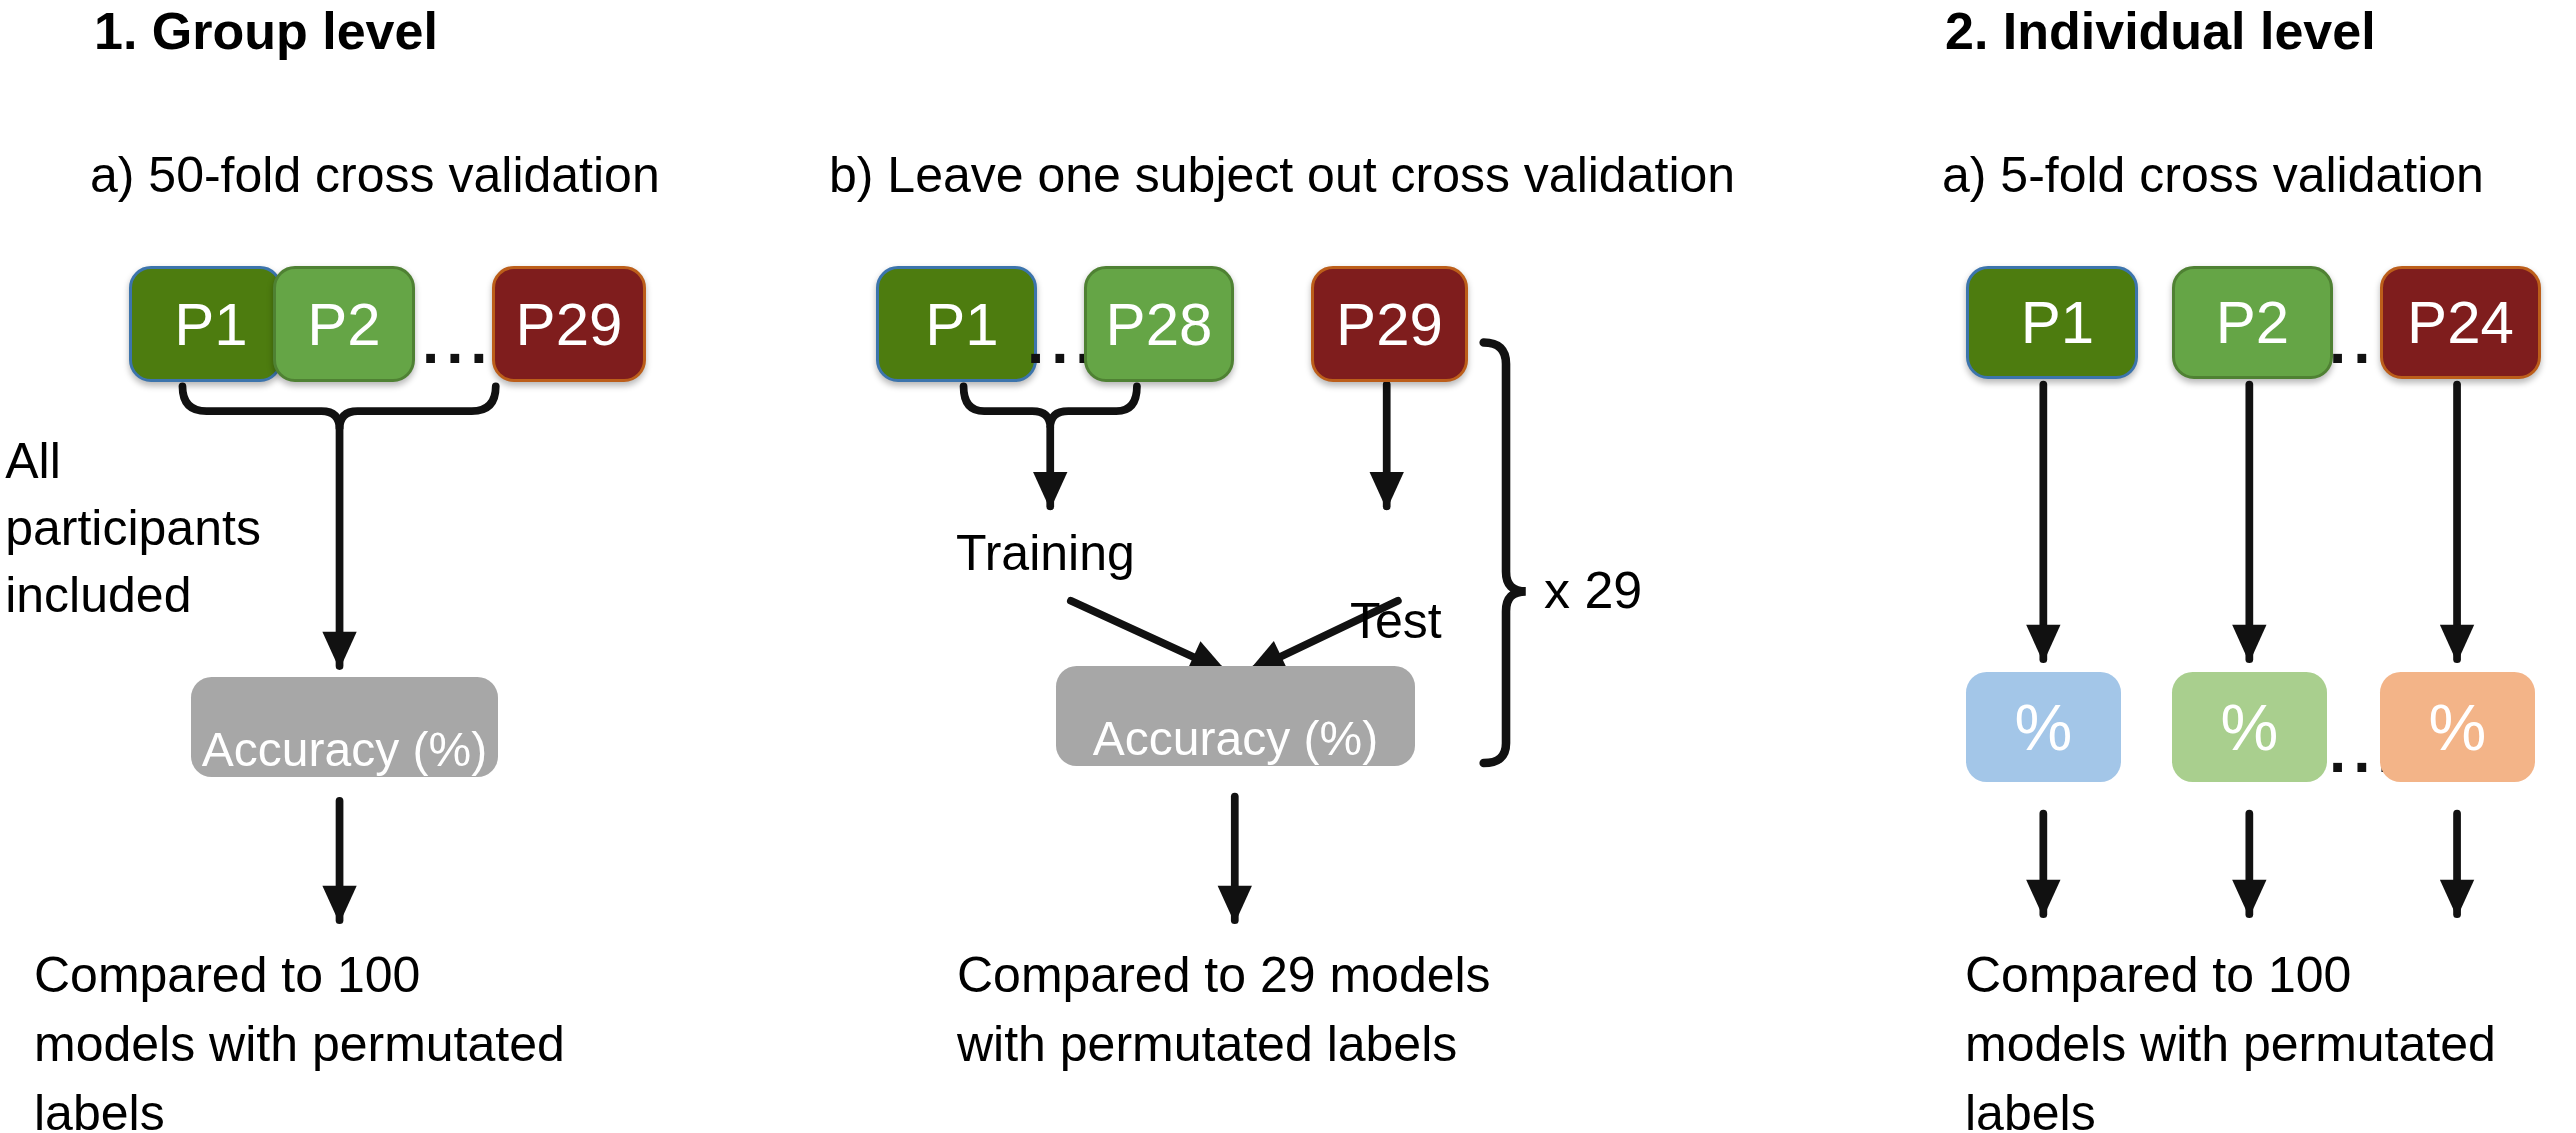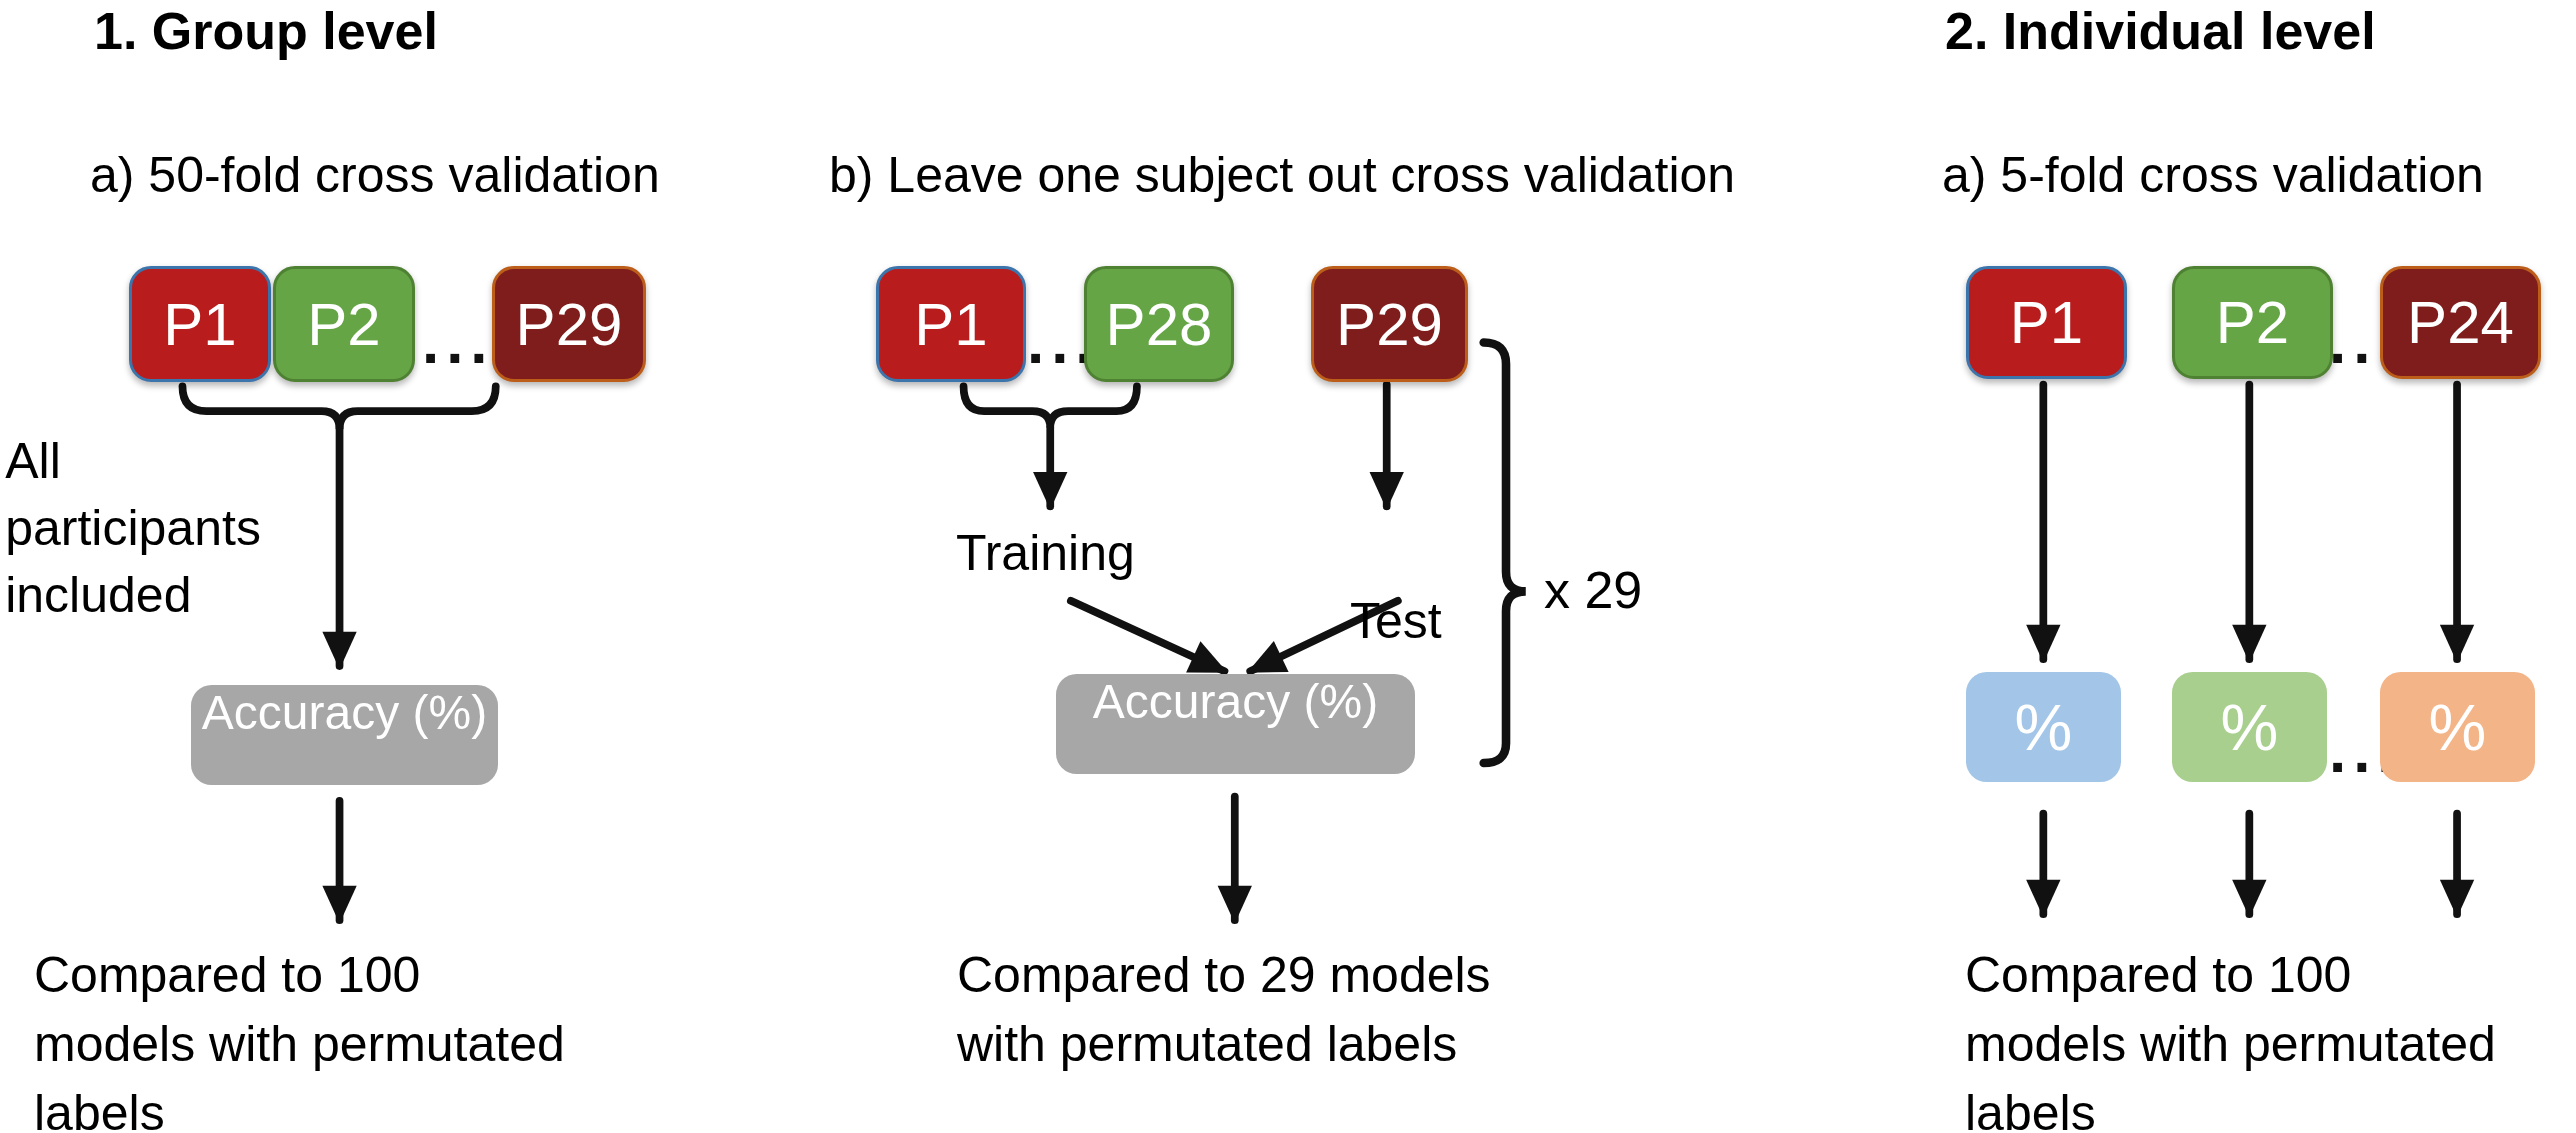--- a/index.html
+++ b/index.html
@@ -8,26 +8,26 @@
   #canvas{position:relative;width:2576px;height:1133px;background:#fff;}
   svg.overlay{position:absolute;left:0;top:0;width:2576px;height:1133px;}
 
   .txt{position:absolute;font-size:50px;line-height:69px;white-space:nowrap;color:#000000;}
   .title{font-size:52px;font-weight:700;line-height:55px;}
   .subtitle{font-size:50px;line-height:55px;}
 
   .pbox{position:absolute;border-radius:22px;display:flex;align-items:center;
         justify-content:center;color:#fff;font-size:60px;
         box-shadow:0 3.4px 6px rgba(0,0,0,.28);}
-  .p-blue  {background:#b91c1c;border:3.4px solid #3C74AC;}
+  .p-blue  {background:#4d7c0f;border:3.4px solid #3C74AC;padding-left:11px;}
   .p-green {background:#65A546;border:3.4px solid #4F8133;}
   .p-orange{background:#7f1d1d;border:3.4px solid #BC5E1A;}
 
   .accbox{position:absolute;background:#A7A7A7;border-radius:20.6px;display:flex;
-          align-items:flex-start;justify-content:center;color:#fff;font-size:48px;margin-top:8px;}
+          align-items:flex-end;justify-content:center;color:#fff;font-size:48px;}
 
   .pctbox{position:absolute;border-radius:20.6px;display:flex;align-items:center;
           justify-content:center;color:#fff;font-size:65px;}
   .l-blue  {background:#A3C6E8;}
   .l-green {background:#A9CF8E;}
   .l-orange{background:#F3B488;}
 
   .dots{position:absolute;font-size:62px;font-weight:700;letter-spacing:6.9px;
         line-height:1;color:#111;}
 

